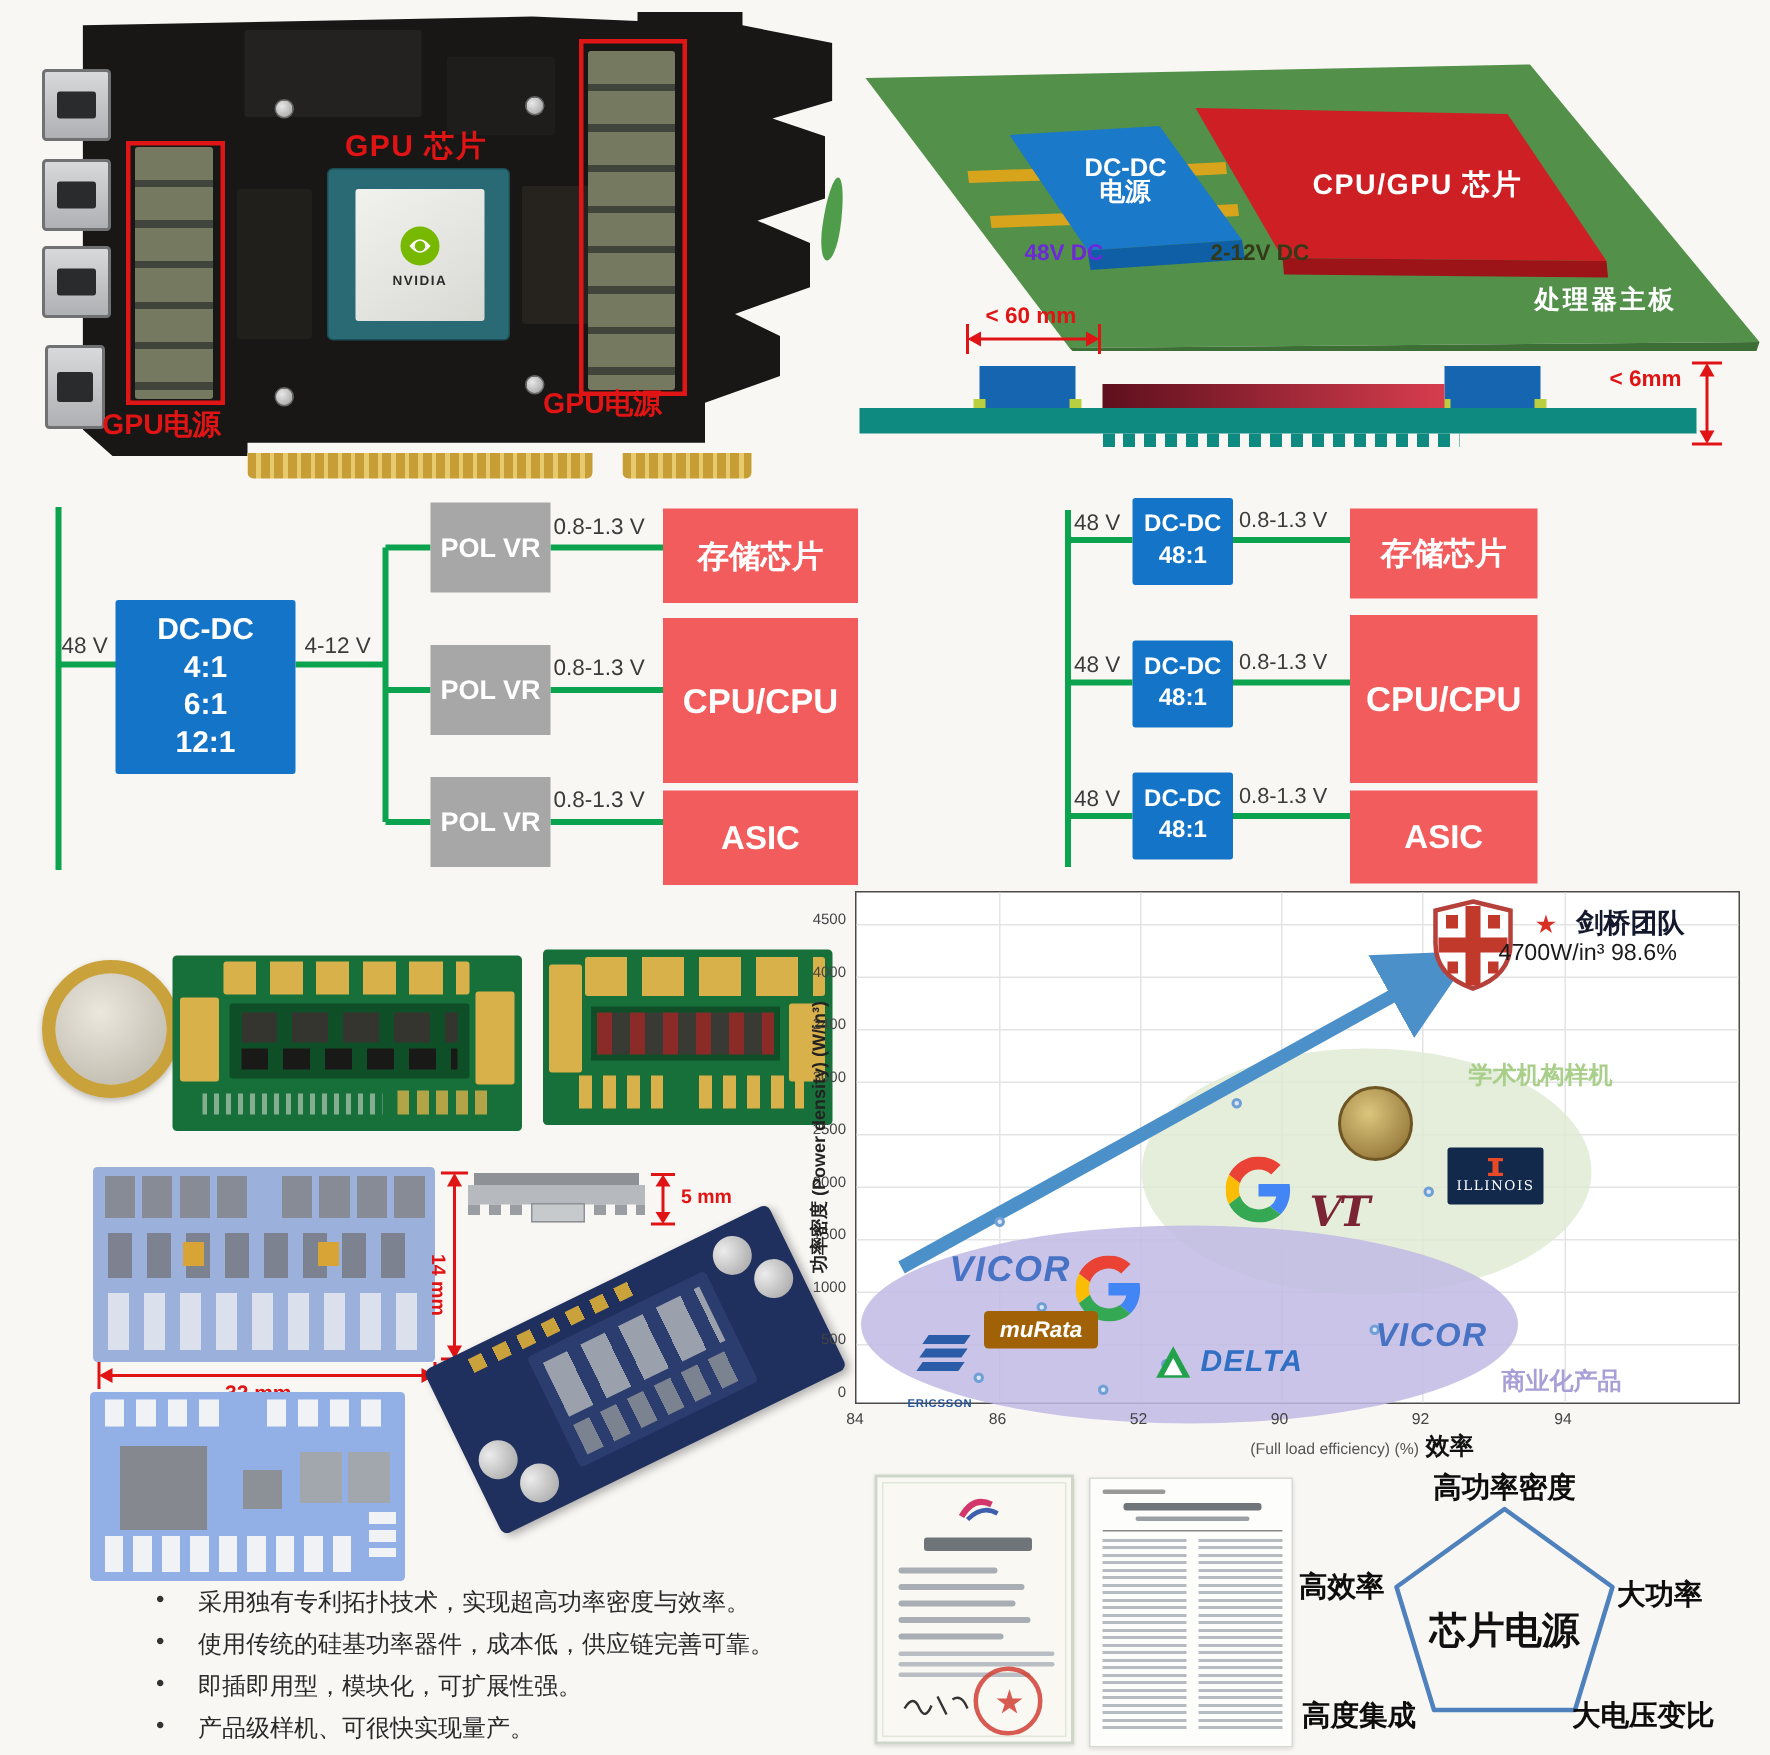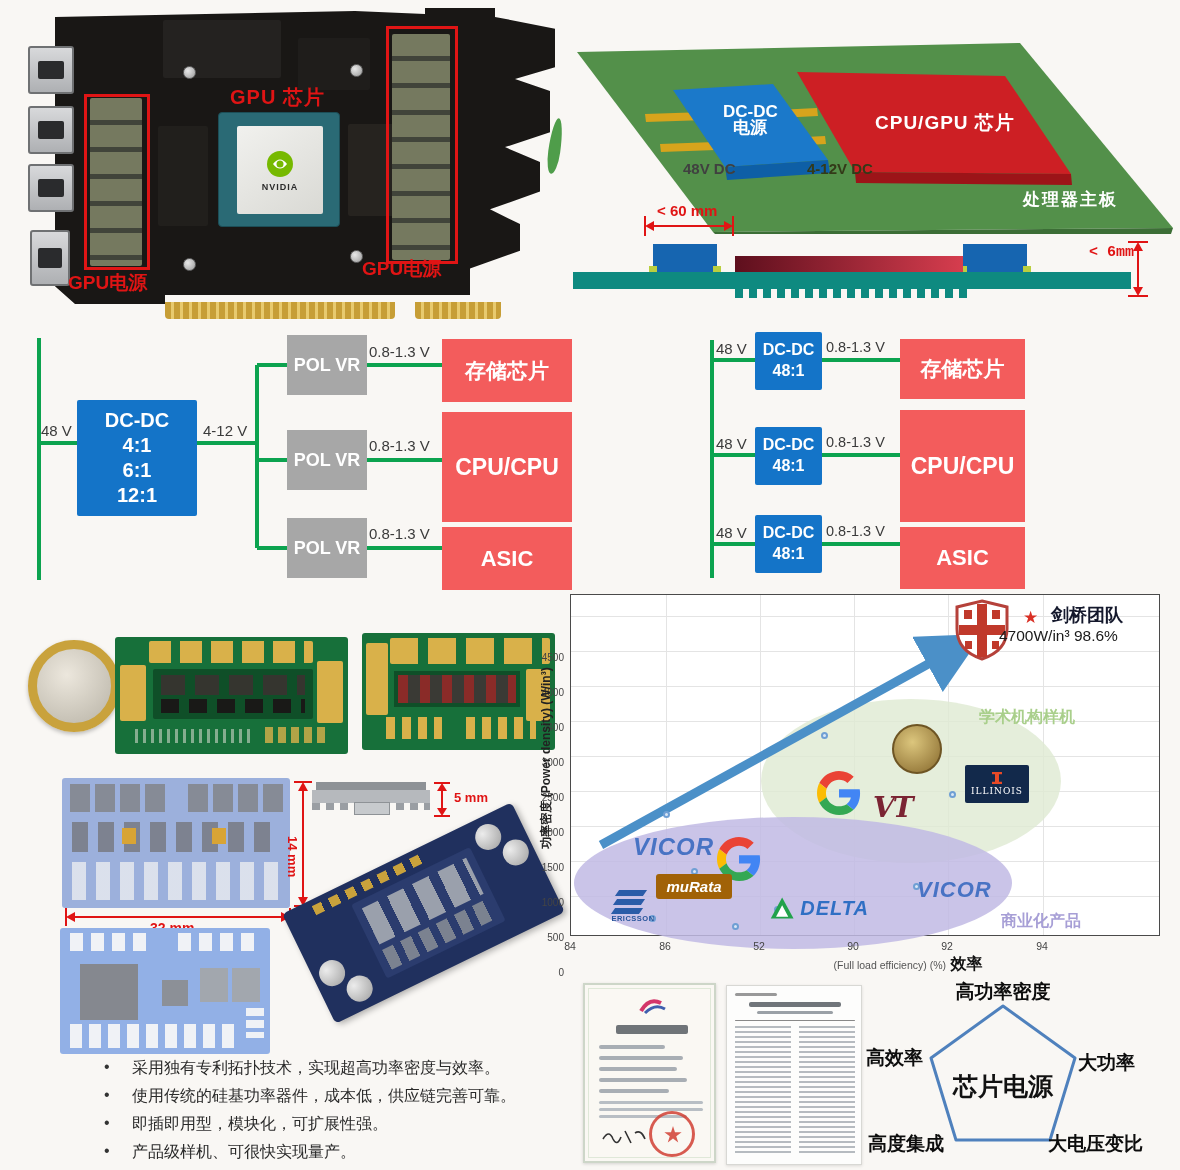--- a/index.html
+++ b/index.html
@@ -21,21 +21,21 @@
   .screw{width:13px;height:13px;border-radius:50%;background:radial-gradient(circle at 35% 35%,#e8e8e8,#9a9a9a);border:1px solid #666;}
   .darkblk{background:#262320;border-radius:2px;}
   
   .bluebox{background:#1474c8;color:#fff;font-weight:bold;border-radius:2px;}
   .greybox{background:#a7a7a7;color:#fff;font-weight:bold;}
   .loadbox{background:#f35c5c;color:#fff;font-weight:bold;margin-top:12px;}
   .vlabel{font-size:15px;color:#3b3b3b;}
   
   .plot{background:#fff;border:1px solid #4a4a4a;}
   .g{position:absolute;background:#e4e4e4;}
-  .ytick{position:absolute;width:34px;text-align:right;font-size:10px;color:#444;margin-top:44px;}
+  .ytick{position:absolute;width:34px;text-align:right;font-size:10px;color:#444;}
   .xtick{position:absolute;width:30px;text-align:center;font-size:10.5px;color:#444;}
   .marker{position:absolute;width:7px;height:7px;border-radius:50%;border:2px solid #6f9fd4;background:#d9e6f5;}
   .vicor{font-style:italic;font-weight:bold;color:#4873c4;letter-spacing:1px;}
   .seal{border-radius:50%;border:3px solid #d24034;opacity:.85;}
   .blurline{background:#a8aeb4;border-radius:2px;position:absolute;}
   .bullets div{position:relative;padding-left:34px;margin-bottom:7px;font-size:16px;color:#2a2a2a;}
   .bullets div::before{content:"•";position:absolute;left:6px;top:0;color:#333;}
   .dimsvg line,.dimsvg polyline{stroke:#e01414;stroke-width:2;}
   .dimsvg polygon{fill:#e01414;}
 </style>
@@ -107,22 +107,22 @@
       <polygon points="212,88 252,86 253,94 213,96" fill="#d7a41c"></polygon>
       <polygon points="220,116 260,114 261,122 221,124" fill="#d7a41c"></polygon>
       <polygon points="108,68 208,62 263,138 160,145" fill="#1b79ca"></polygon>
       <polygon points="160,145 263,138 265,151 162,158" fill="#0e5fa6"></polygon>
       <polygon points="232,50 440,54 506,152 290,150" fill="#cd1f24"></polygon>
       <polygon points="290,150 506,152 507,163 291,161" fill="#9c1418"></polygon>
     </svg>
     <div class="txt white-b" style="left:158px;top:80px;font-size:17px;">DC-DC</div>
     <div class="txt white-b" style="left:168px;top:94px;font-size:17px;">电源</div>
     <div class="txt white-b" style="left:310px;top:88px;font-size:19px;letter-spacing:1px;">CPU/GPU 芯片</div>
-    <div class="txt" style="left:118px;top:138px;font-size:15px;font-weight:bold;color:#404040;">48V DC</div>
-    <div class="txt" style="left:242px;top:138px;font-size:15px;font-weight:bold;color:#333a18;">4-12V DC</div>
+    <div class="txt" style="left:118px;top:138px;font-size:15px;font-weight:bold;color:#6d28d9;">48V DC</div>
+    <div class="txt" style="left:242px;top:138px;font-size:15px;font-weight:bold;color:#333a18;">2-12V DC</div>
     <div class="txt white-b" style="left:458px;top:166px;font-size:17px;letter-spacing:2px;">处理器主板</div>
     <div class="txt red-ann" style="left:92px;top:180px;font-size:15px;">&lt; 60 mm</div>
     <svg class="dimsvg" width="100" height="28" style="position:absolute;left:74px;top:188px;">
       <line x1="6" y1="6" x2="6" y2="26"></line>
         <line x1="94" y1="6" x2="94" y2="26"></line>
       <line x1="10" y1="16" x2="90" y2="16"></line>
       <polygon points="6,16 15,11 15,21"></polygon>
         <polygon points="94,16 85,11 85,21"></polygon>
     </svg>
   </div>
@@ -130,21 +130,21 @@
   <div class="abs" style="left:565px;top:236px;width:615px;height:70px;">
     <div class="abs" style="left:8px;top:36px;width:558px;height:17px;background:#0e8a80;"></div>
     <div class="abs" style="left:170px;top:53px;width:238px;height:9px;background:repeating-linear-gradient(90deg,#0e8a80 0 8px,transparent 8px 14px);"></div>
     <div class="abs" style="left:88px;top:8px;width:64px;height:28px;background:#1665b0;"></div>
     <div class="abs" style="left:398px;top:8px;width:64px;height:28px;background:#1665b0;"></div>
     <div class="abs" style="left:84px;top:30px;width:8px;height:6px;background:#b9cf3f;"></div>
     <div class="abs" style="left:148px;top:30px;width:8px;height:6px;background:#b9cf3f;"></div>
     <div class="abs" style="left:394px;top:30px;width:8px;height:6px;background:#b9cf3f;"></div>
     <div class="abs" style="left:458px;top:30px;width:8px;height:6px;background:#b9cf3f;"></div>
     <div class="abs" style="left:170px;top:20px;width:228px;height:16px;background:linear-gradient(90deg,#5e0f1d,#d63d4e);"></div>
-    <div class="txt red-ann" style="left:524px;top:8px;font-size:15px;font-family:Liberation Mono, monospace;">&lt; 6mm</div>
+    <div class="txt red-ann" style="left:508px;top:8px;font-size:15px;">&lt; 6mm</div>
     <svg class="dimsvg" width="26" height="64" style="position:absolute;left:560px;top:2px;">
       <line x1="3" y1="4" x2="23" y2="4"></line>
         <line x1="3" y1="58" x2="23" y2="58"></line>
       <line x1="13" y1="8" x2="13" y2="54"></line>
       <polygon points="13,4 8,13 18,13"></polygon>
         <polygon points="13,58 8,49 18,49"></polygon>
     </svg>
   </div>
 
   <div class="abs" style="left:25px;top:322px;width:555px;height:270px;">
@@ -378,21 +378,21 @@
         <svg width="28" height="26" viewBox="0 0 30 28">
             <polygon points="15,2 28,26 2,26" fill="#22a24b"></polygon>
             <polygon points="15,11 22,24 8,24" fill="#fff"></polygon>
           </svg>
         <span style="color:#2f6fc4;font-weight:bold;font-style:italic;font-size:20px;letter-spacing:1px;">DELTA</span>
       </div>
       <div class="abs" style="left:34px;top:293px;width:60px;height:44px;">
         <div style="width:28px;height:6px;background:#2a5ca8;transform:skewX(-35deg);margin:2px 0 0 12px;"></div>
         <div style="width:28px;height:6px;background:#2a5ca8;transform:skewX(-35deg);margin:3px 0 0 10px;"></div>
         <div style="width:28px;height:6px;background:#2a5ca8;transform:skewX(-35deg);margin:3px 0 0 8px;"></div>
-        <div style="font-size:7.5px;font-weight:bold;color:#27549b;letter-spacing:.5px;margin-top:0;text-align:center;width:56px;">ERICSSON</div>
+        <div style="font-size:7.5px;font-weight:bold;color:#27549b;letter-spacing:.5px;margin-top:17px;width:56px;">ERICSSON</div>
       </div>
       <div class="txt vicor" style="left:346px;top:282px;font-size:22px;">VICOR</div>
 
       <svg width="44" height="44" viewBox="0 0 48 48" style="position:absolute;left:246px;top:176px;">
         <path fill="#EA4335" d="M24 9.5c3.54 0 6.71 1.22 9.21 3.6l6.85-6.85C35.9 2.38 30.47 0 24 0 14.62 0 6.51 5.38 2.56 13.22l7.98 6.19C12.43 13.72 17.74 9.5 24 9.5z"></path>
         <path fill="#4285F4" d="M46.98 24.55c0-1.57-.15-3.09-.38-4.55H24v9.02h12.94c-.58 2.96-2.26 5.48-4.78 7.18l7.73 6c4.51-4.18 7.09-10.36 7.09-17.65z"></path>
         <path fill="#FBBC05" d="M10.53 28.59c-.48-1.45-.76-2.99-.76-4.59s.27-3.14.76-4.59l-7.98-6.19C.92 16.46 0 20.12 0 24c0 3.88.92 7.54 2.56 10.78l7.97-6.19z"></path>
         <path fill="#34A853" d="M24 48c6.48 0 11.93-2.13 15.89-5.81l-7.73-6c-2.15 1.45-4.92 2.3-8.16 2.3-6.26 0-11.57-4.22-13.47-9.91l-7.98 6.19C6.51 42.62 14.62 48 24 48z"></path>
       </svg>
       <div class="txt" style="left:302px;top:196px;font-family:'DejaVu Serif',serif;font-weight:bold;font-style:italic;font-size:28px;color:#7b2433;letter-spacing:-2px;">VT</div>

